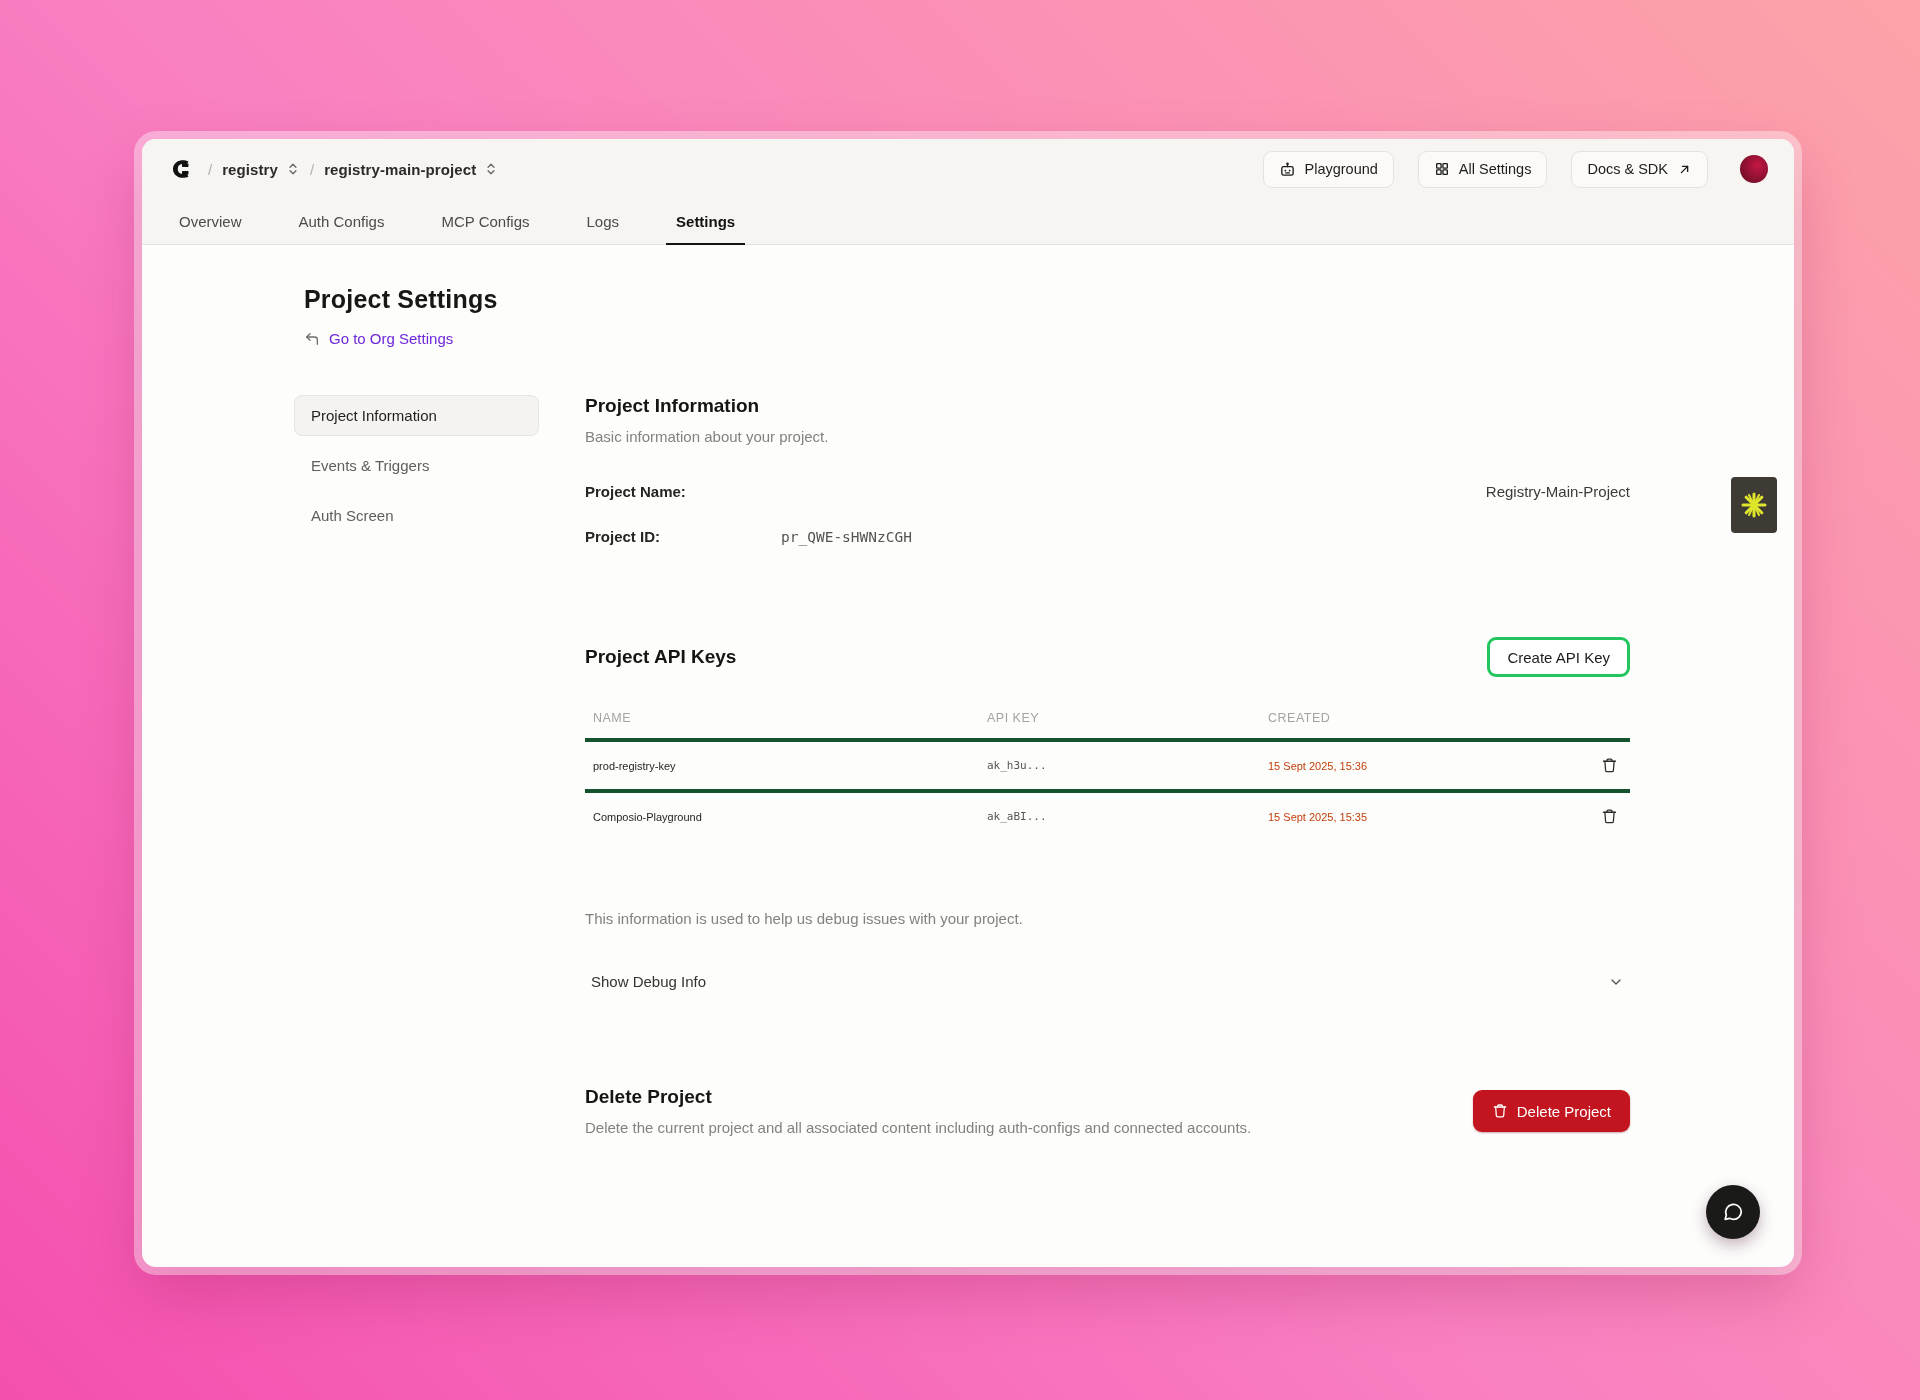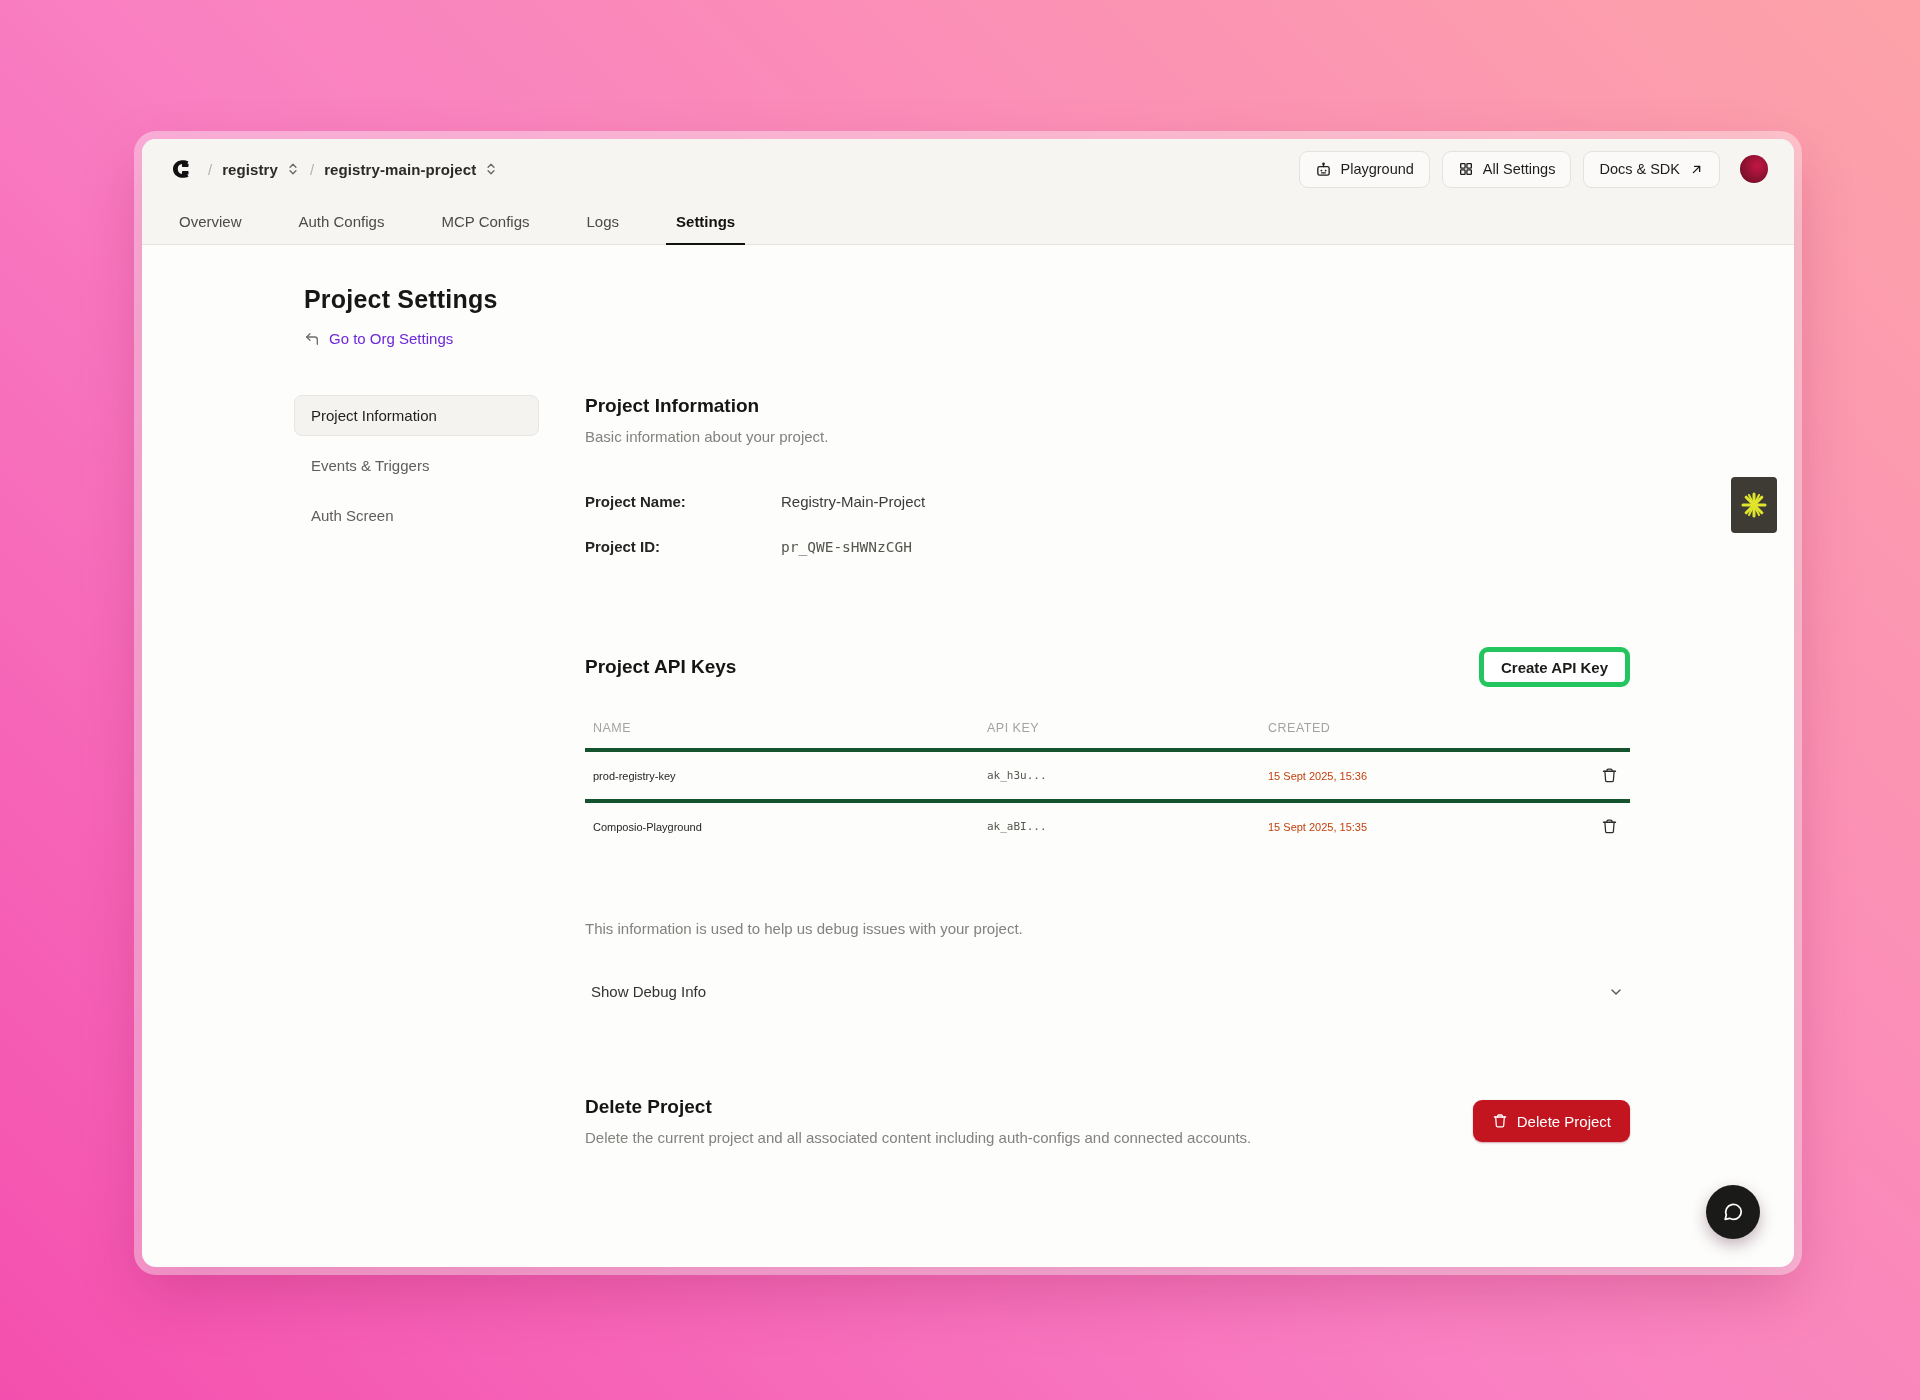--- a/index.html
+++ b/index.html
@@ -19,21 +19,21 @@
   
   .topbar {
     height:60px; background:#f6f5f2; display:flex; align-items:center;
     padding:0 26px;
   }
   .logo { width:26px; height:26px; display:flex; align-items:center; justify-content:center; }
   .crumbs { display:flex; align-items:center; margin-left:14px; gap:10px; }
   .crumb-sep { color:#b3b2b0; font-size:15px; }
   .crumb { font-size:15px; font-weight:700; color:#2b2a28; letter-spacing:.1px; }
   .select-chevrons { display:flex; align-items:center; margin-left:-2px; }
-  .topbar-right { margin-left:auto; display:flex; align-items:center; gap:12px; }
+  .topbar-right { margin-left:auto; display:flex; align-items:center; gap:24px; }
   .tb-btn {
     display:flex; align-items:center; gap:9px; height:37px; padding:0 15px;
     background:#fbfaf9; border:1px solid #e4e2df; border-radius:9px;
     font-size:14.5px; font-weight:500; color:#1d1d1b; cursor:pointer;
   }
   .avatar {
     width:28px; height:28px; border-radius:50%; margin-left:8px;
     background: radial-gradient(circle at 62% 38%, #c41744 0%, #8c1130 55%, #5e0c1e 100%);
   }
   
@@ -64,22 +64,22 @@
   .main { margin-left:46px; width:1045px; padding-bottom:60px; }
   .sec-title { font-size:19px; font-weight:700; color:#151514; }
   .sec-desc { margin-top:11px; font-size:15px; color:#83827f; }
   .sec-head { display:flex; align-items:center; justify-content:space-between; }
   .field-row { display:flex; align-items:baseline; margin-top:28px; }
   .field-label { width:196px; flex:none; font-size:15px; font-weight:700; color:#252524; }
   .field-value { font-size:15px; color:#3b3b39; }
   .field-value.mono { font-family:"DejaVu Sans Mono","Liberation Mono",monospace; font-size:14.5px; color:#56564f; }
   .btn-secondary {
     display:flex; align-items:center; gap:9px; height:40px; padding:0 17px;
-    background:#fff; border:5px solid #22c55e; border-radius:9px;
-    font-size:15px; font-weight:700; color:#1c1c1a; cursor:pointer;
+    background:#fff; border:3px solid #22c55e; border-radius:9px;
+    font-size:15px; font-weight:400; color:#1c1c1a; cursor:pointer;
   }
   
   .sec-apikeys { margin-top:92px; }
   table.keys { width:100%; border-collapse:collapse; margin-top:26px; }
   table.keys th {
     text-align:left; font-size:12.5px; font-weight:500; color:#a4a3a0;
     letter-spacing:.5px; padding:8px 8px 13px 8px;
   }
   table.keys td { padding:11px 8px; border-top:4px solid #14532d; font-size:11px; }
   td.k-name { color:#1f1f1e; font-weight:500; }
@@ -219,21 +219,21 @@
         <div class="subnav-item active"><span>Project Information</span></div>
         <div class="subnav-item"><span>Events &amp; Triggers</span></div>
         <div class="subnav-item"><span>Auth Screen</span></div>
       </div>
 
       <div class="main">
 
         <section>
           <h2 class="sec-title">Project Information</h2>
           <p class="sec-desc">Basic information about your project.</p>
-          <div class="field-row" style="margin-top:48px;">
+          <div class="field-row" style="margin-top:38px;justify-content:space-between;">
             <div class="field-label">Project Name:</div>
             <div class="field-value">Registry-Main-Project</div>
           </div>
           <div class="field-row">
             <div class="field-label">Project ID:</div>
             <div class="field-value mono">pr_QWE-sHWNzCGH</div>
           </div>
         </section>
 
         <section class="sec-apikeys">

